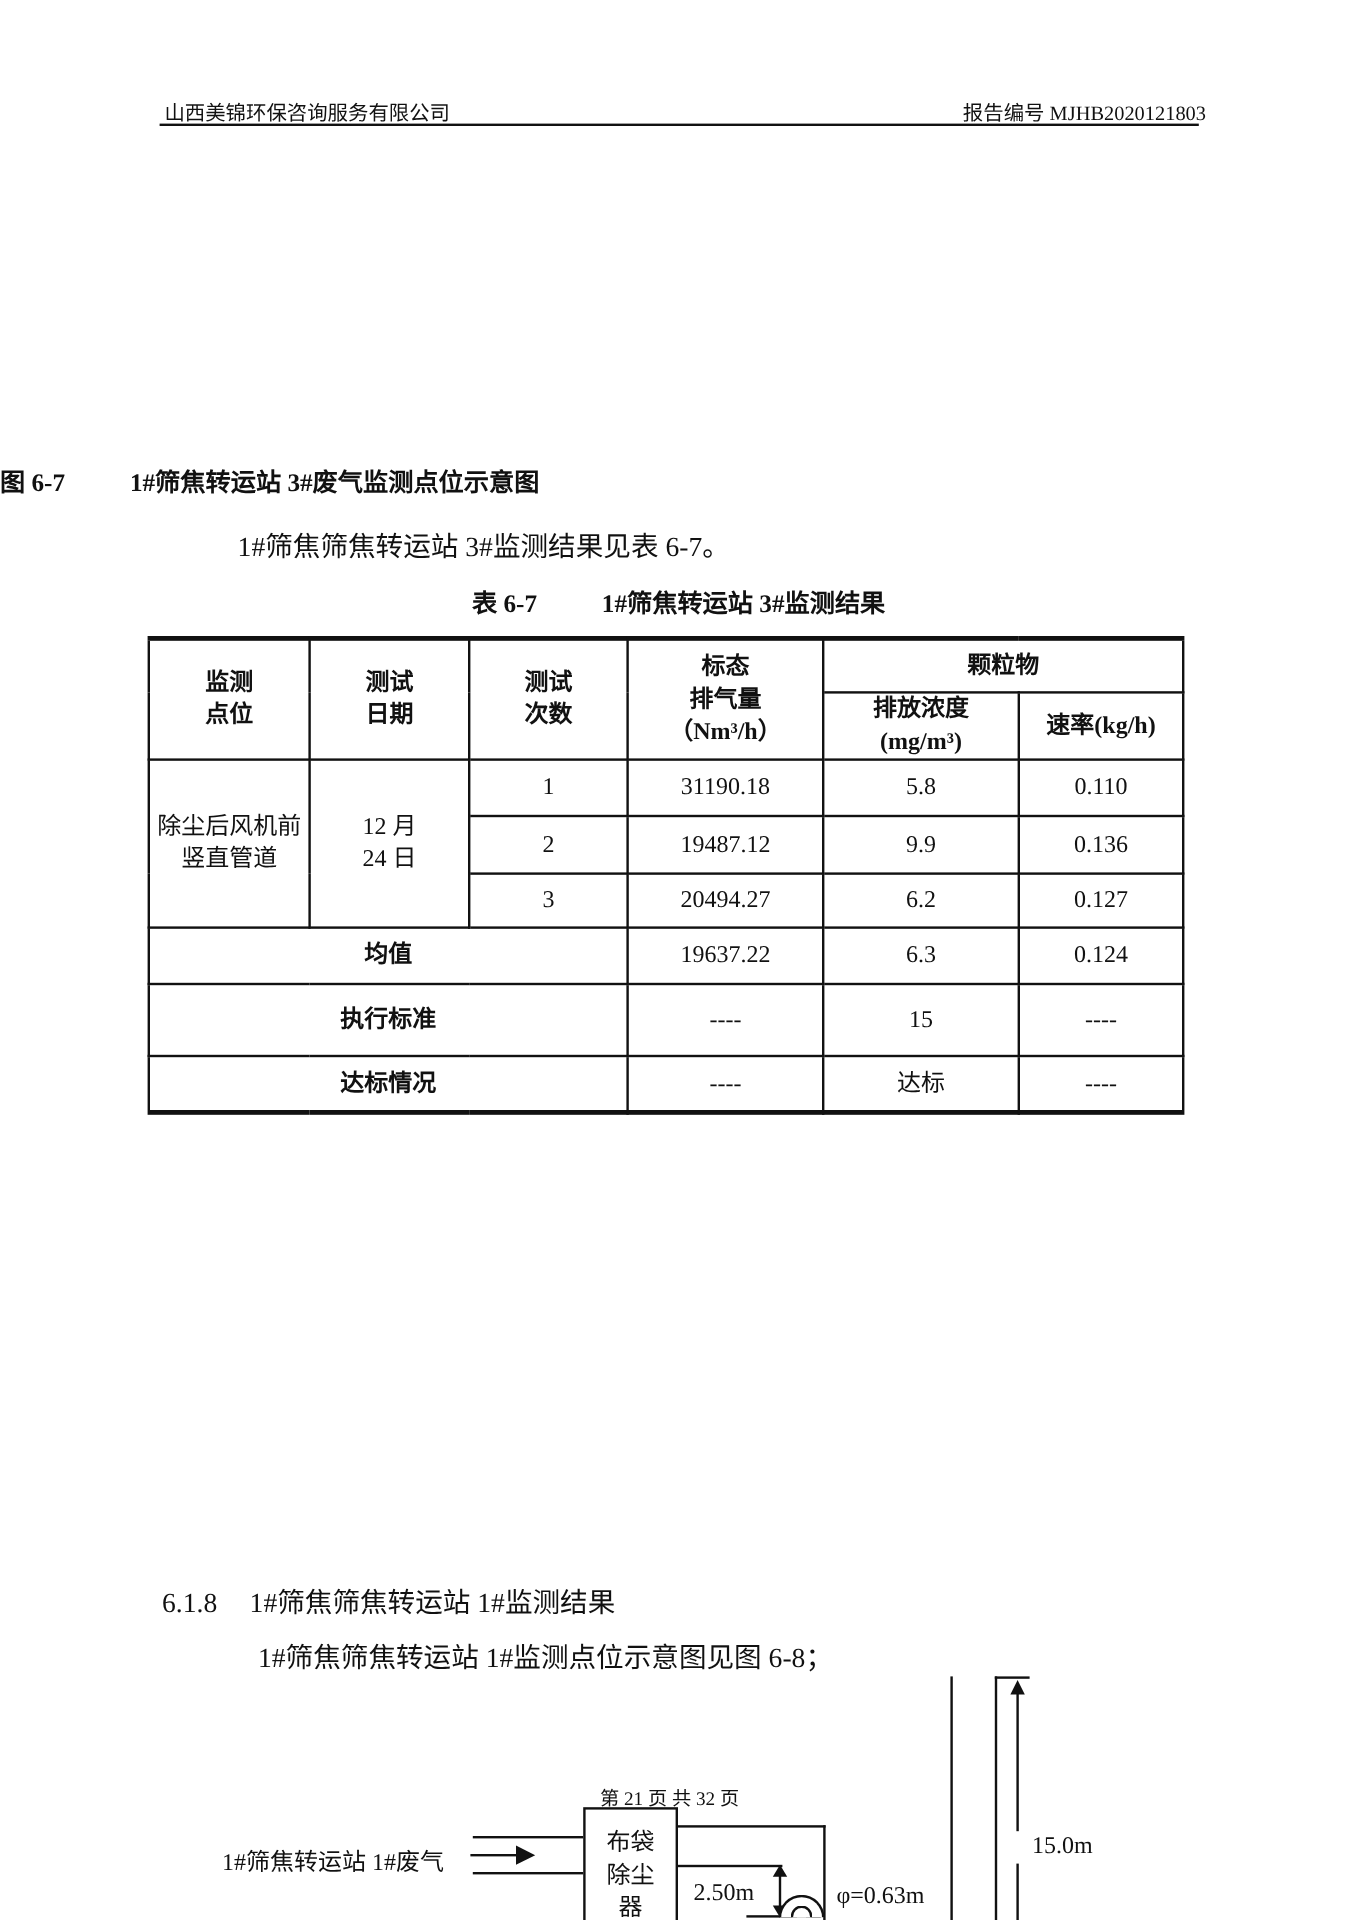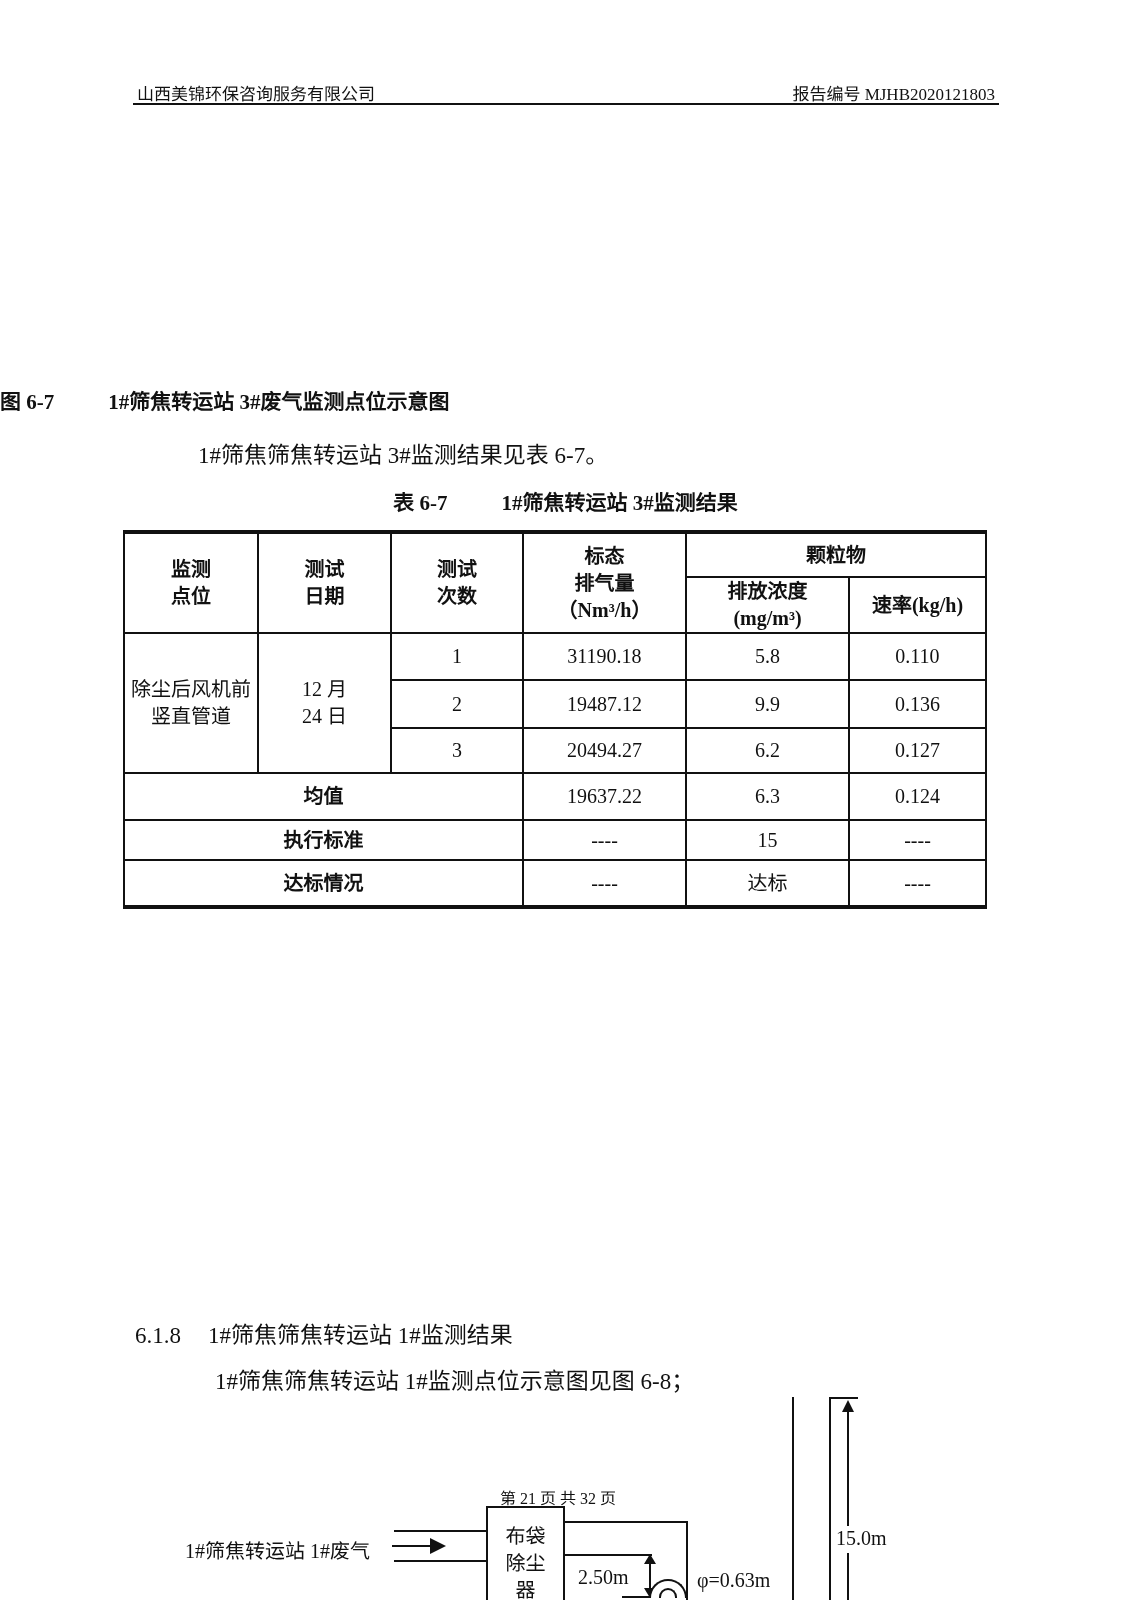--- a/index.html
+++ b/index.html
@@ -8,21 +8,21 @@
     background:#ffffff;
     font-family:"Liberation Serif","DejaVu Serif",serif;
     color:#111;
     position:relative;
     overflow:hidden;
   }
   .abs{position:absolute;}
   .line{position:absolute;background:#111;}
   
   .hdr-left{left:137px;top:80px;font-size:17px;}
-  .hdr-right{right:136px;top:80px;font-size:17px;}
+  .hdr-right{right:126px;top:80px;font-size:17px;}
   .hdr-rule{left:133px;top:103px;width:866px;height:2px;}
   
   .fig-caption{left:0;top:385px;width:1131px;text-align:left;font-size:21px;font-weight:bold;}
   .tbl-caption{left:0;top:486px;width:1131px;text-align:center;font-size:21px;font-weight:bold;}
   .cap-gap{margin-left:54px;}
   .para{left:198px;top:436px;font-size:23px;}
   
   table.mon{
     position:absolute;left:123px;top:530px;width:862px;
     border-collapse:collapse;table-layout:fixed;
@@ -117,21 +117,21 @@
     <td>20494.27</td>
     <td>6.2</td>
     <td>0.127</td>
   </tr>
   <tr style="height:47px">
     <td colspan="3" class="lbl">均值</td>
     <td>19637.22</td>
     <td>6.3</td>
     <td>0.124</td>
   </tr>
-  <tr style="height:40px">
+  <tr style="height:60px">
     <td colspan="3" class="lbl">执行标准</td>
     <td>----</td>
     <td>15</td>
     <td>----</td>
   </tr>
   <tr style="height:47px">
     <td colspan="3" class="lbl">达标情况</td>
     <td>----</td>
     <td>达标</td>
     <td>----</td>
@@ -171,14 +171,14 @@
 <div class="fan" style="left:659px;top:1588px;width:18px;height:10px;border-radius:9px 9px 0 0;"></div>
 
 <div class="dgm-label" style="left:697px;top:1569px;">φ=0.63m</div>
 
 <div class="line" style="left:792px;top:1397px;width:2px;height:203px;"></div>
 <div class="line" style="left:829px;top:1397px;width:2px;height:203px;"></div>
 <div class="line" style="left:829px;top:1397px;width:29px;height:2px;"></div>
 
 <div class="tri" style="left:842px;top:1400px;border-bottom:12px solid #111;border-left:6px solid transparent;border-right:6px solid transparent;"></div>
 <div class="line" style="left:847px;top:1411px;width:2px;height:115px;"></div>
-<div class="dgm-label" style="left:836px;top:1527px;background:#fff;">15.0m</div>
+<div class="dgm-label" style="left:860px;top:1527px;background:#fff;">15.0m</div>
 <div class="line" style="left:847px;top:1553px;width:2px;height:47px;"></div>
 
 </body></html>

